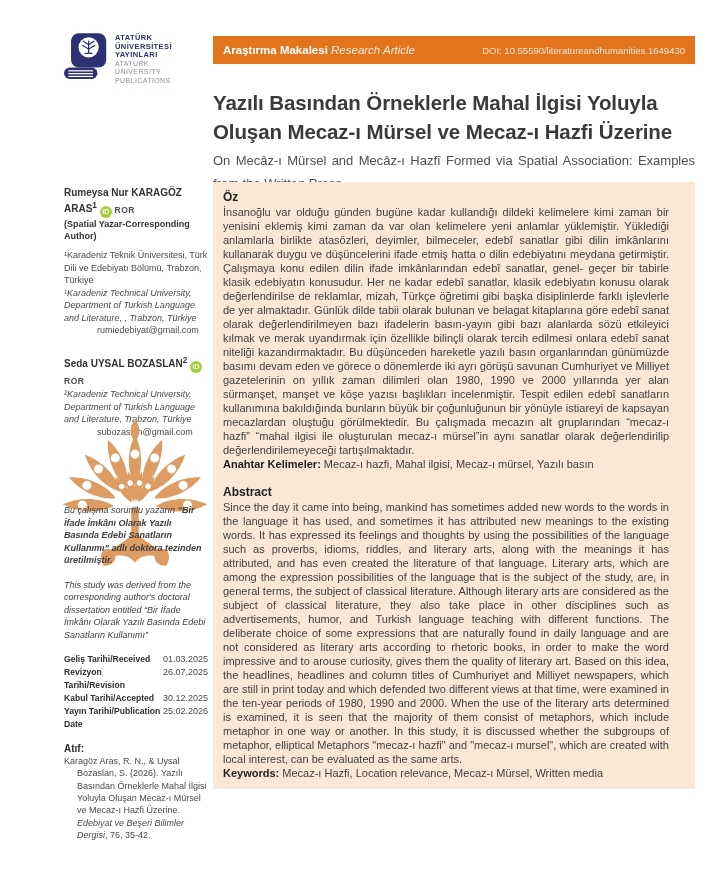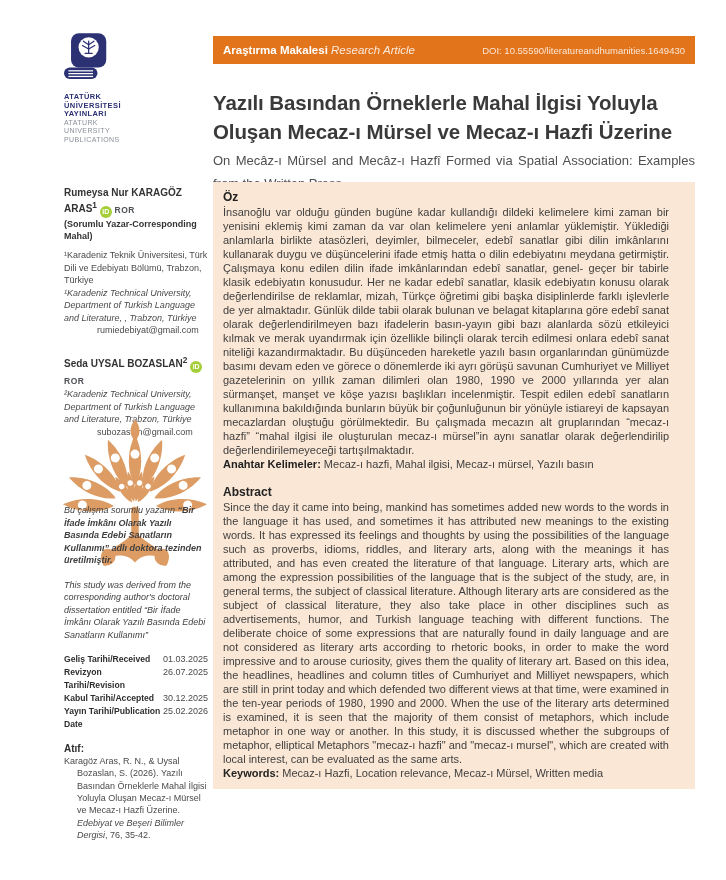--- a/index.html
+++ b/index.html
@@ -1,21 +1,21 @@
 <!DOCTYPE html>
 <html><head>
 <meta charset="utf-8">
 <style>
   * { margin:0; padding:0; box-sizing:border-box; }
   html,body { background:#fff; }
   body { font-family:"Liberation Sans","DejaVu Sans",sans-serif; }
   .page { position:relative; width:726px; height:880px; background:#fff; overflow:hidden; }
 
   
-  .logo { position:absolute; left:64px; top:30px; width:150px; height:60px; display:flex; gap:1px;flex-direction:column; }
+  .logo { position:absolute; left:64px; top:30px; width:150px; height:60px; display:flex; gap:7px; }
   .logo-text { padding-top:4px; }
   .logo-line-tr { font-size:7.5px; font-weight:bold; color:#2b3173; letter-spacing:.4px; line-height:8.6px; }
   .logo-line-en { font-size:7px; color:#8a8f98; letter-spacing:.4px; line-height:8.4px; }
 
   .orange-bar { position:absolute; left:213px; top:36px; width:482px; height:28px;
     background:#e2741b; display:flex; align-items:center; justify-content:space-between;
     padding:0 10px; }
   .bar-left { font-size:11.5px; color:#fff; white-space:nowrap; }
   .bar-left .tr { font-weight:bold; }
   .bar-left .en { font-style:italic; color:rgba(255,255,255,.85); }
@@ -108,21 +108,21 @@
   </div>
 
   <aside class="sidebar">
 
     <div>
       <div class="author-name">
         <span>Rumeysa Nur KARAGÖZ ARAS</span><sup>1</sup>
         <span class="orcid-badge">iD</span>
         <span class="ror-badge">ROR</span>
       </div>
-      <div class="author-role">(Sorumlu Yazar-Corresponding Mahal)</div>
+      <div class="author-role">(Spatial Yazar-Corresponding Author)</div>
       <div class="aff">¹Karadeniz Teknik Üniversitesi, Türk Dili ve Edebiyatı Bölümü, Trabzon, Türkiye</div>
       <div class="aff-en">¹Karadeniz Technical University, Department of Turkish Language and Literature, , Trabzon, Türkiye</div>
       <div class="email">rumiedebiyat@gmail.com</div>
     </div>
 
     <div class="author2">
       <div class="author-name">
         <span>Seda UYSAL BOZASLAN</span><sup>2</sup>
         <span class="orcid-badge">iD</span>
         <span class="ror-badge">ROR</span>

